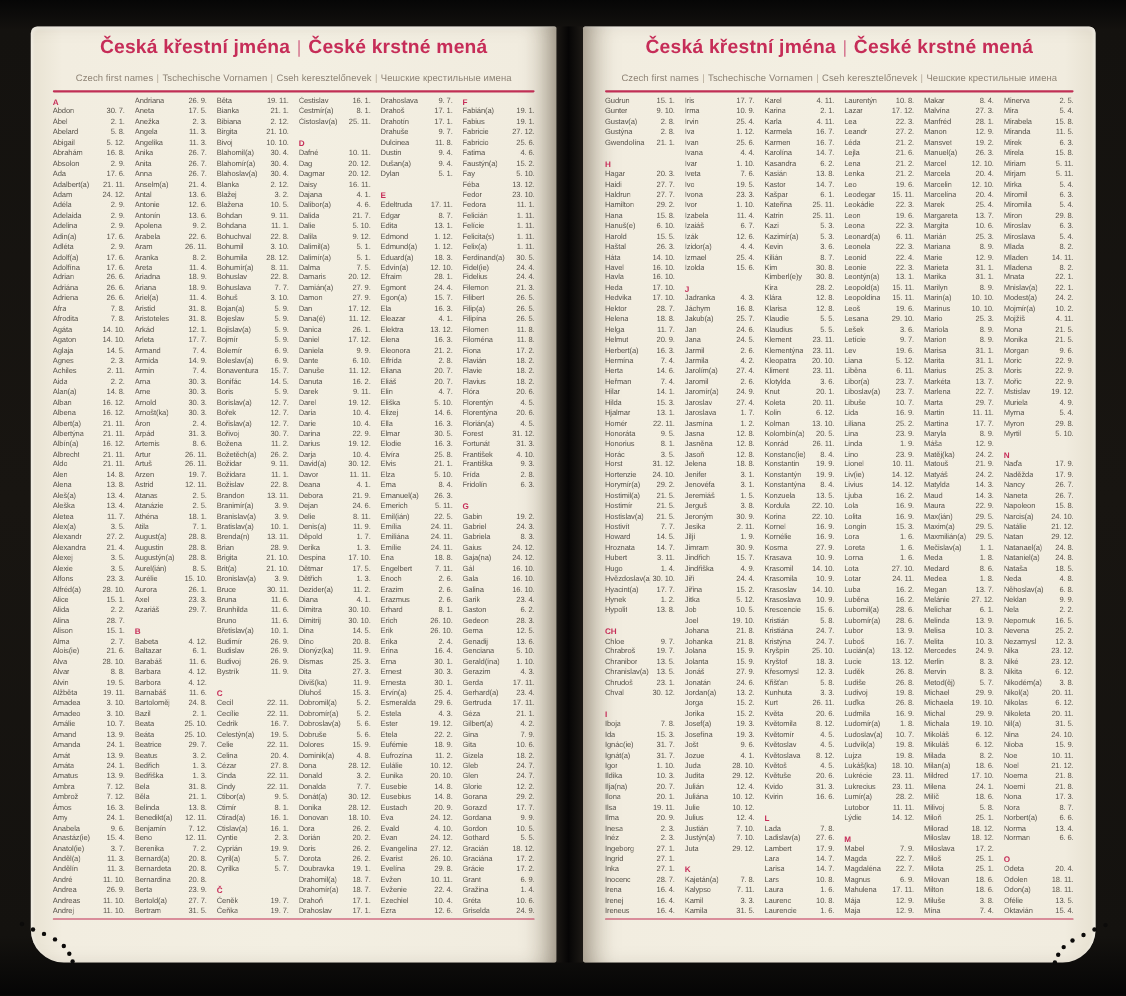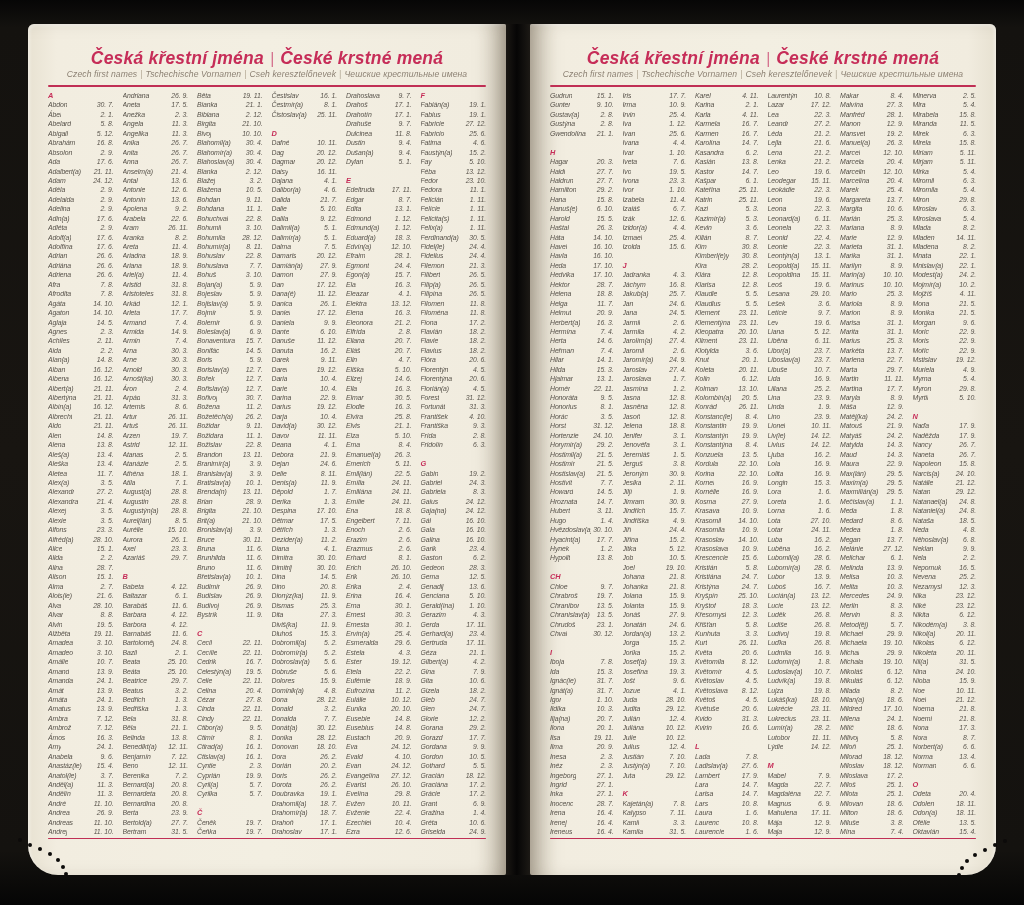--- a/index.html
+++ b/index.html
@@ -1,24 +1,24 @@
 <!DOCTYPE html>
 <html><head>
 <meta charset="utf-8">
 <style>
   html,body{margin:0;padding:0;background:#0b0a09;width:1024px;height:905px;overflow:hidden;}
   #book{position:relative;width:1024px;height:905px;background:linear-gradient(180deg,#060606 0%,#14120f 3%,#181511 50%,#14120f 94%,#050505 100%);font-family:"Liberation Sans",sans-serif;}
   .page{position:absolute;top:24px;height:851px;background:linear-gradient(90deg,#e8e2d2 0%,#f2ede0 6%,#f3efe2 50%,#f1ecdf 94%,#e7e1d1 100%);}
   .page.left{left:28px;width:478px;border-radius:6px 2px 2px 30px;box-shadow:inset -20px 0 26px -16px rgba(45,32,18,.55), inset 2px 2px 3px rgba(255,255,255,.4);}
   .page.right{left:530px;width:466px;border-radius:2px 6px 30px 2px;box-shadow:inset 20px 0 26px -16px rgba(45,32,18,.5), inset -2px 2px 3px rgba(255,255,255,.4);}
   .gutter{position:absolute;top:24px;left:506px;width:24px;height:851px;background:linear-gradient(90deg,#1a1713,#060505 45%,#0a0908 55%,#1c1915);}
-  .page-inner{position:relative;padding:24px 20px 0 20px;height:100%;box-sizing:border-box;font-style:italic;}
+  .page-inner{position:relative;padding:8px 20px 0 20px;height:100%;box-sizing:border-box;}
   .ptitle{text-align:center;font-size:17.5px;font-weight:700;color:#c62d58;letter-spacing:.2px;white-space:nowrap;}
   .ptitle .tdiv{font-weight:400;color:#d4728d;padding:0 6px;font-size:16px;}
-  .psub{text-align:center;font-size:8.6px;color:#8d8274;margin-top:0;white-space:nowrap;letter-spacing:.1px;}
+  .psub{text-align:center;font-size:8.6px;color:#8d8274;margin-top:13px;white-space:nowrap;letter-spacing:.1px;}
   .psub .sdiv{color:#b3a896;padding:0 3px;}
   .rule{height:2px;background:#c02f55;margin-top:6px;border-radius:1px;}
   .rule.bottom{height:1.6px;margin-top:1px;}
   .cols{display:flex;margin-top:4px;}
   .col{flex:1 1 0;min-width:0;margin-right:9px;}
   .col:last-child{margin-right:0;}
   .row{display:flex;justify-content:space-between;align-items:baseline;height:9.45px;line-height:9.45px;font-size:6.9px;color:#57524a;white-space:nowrap;}
   .row .nm{overflow:hidden;letter-spacing:-0.1px;}
   .row .dt{color:#5a554d;margin-left:2px;letter-spacing:-0.1px;}
   .row.sec .letter{color:#c62d58;font-weight:700;font-size:7.4px;}

